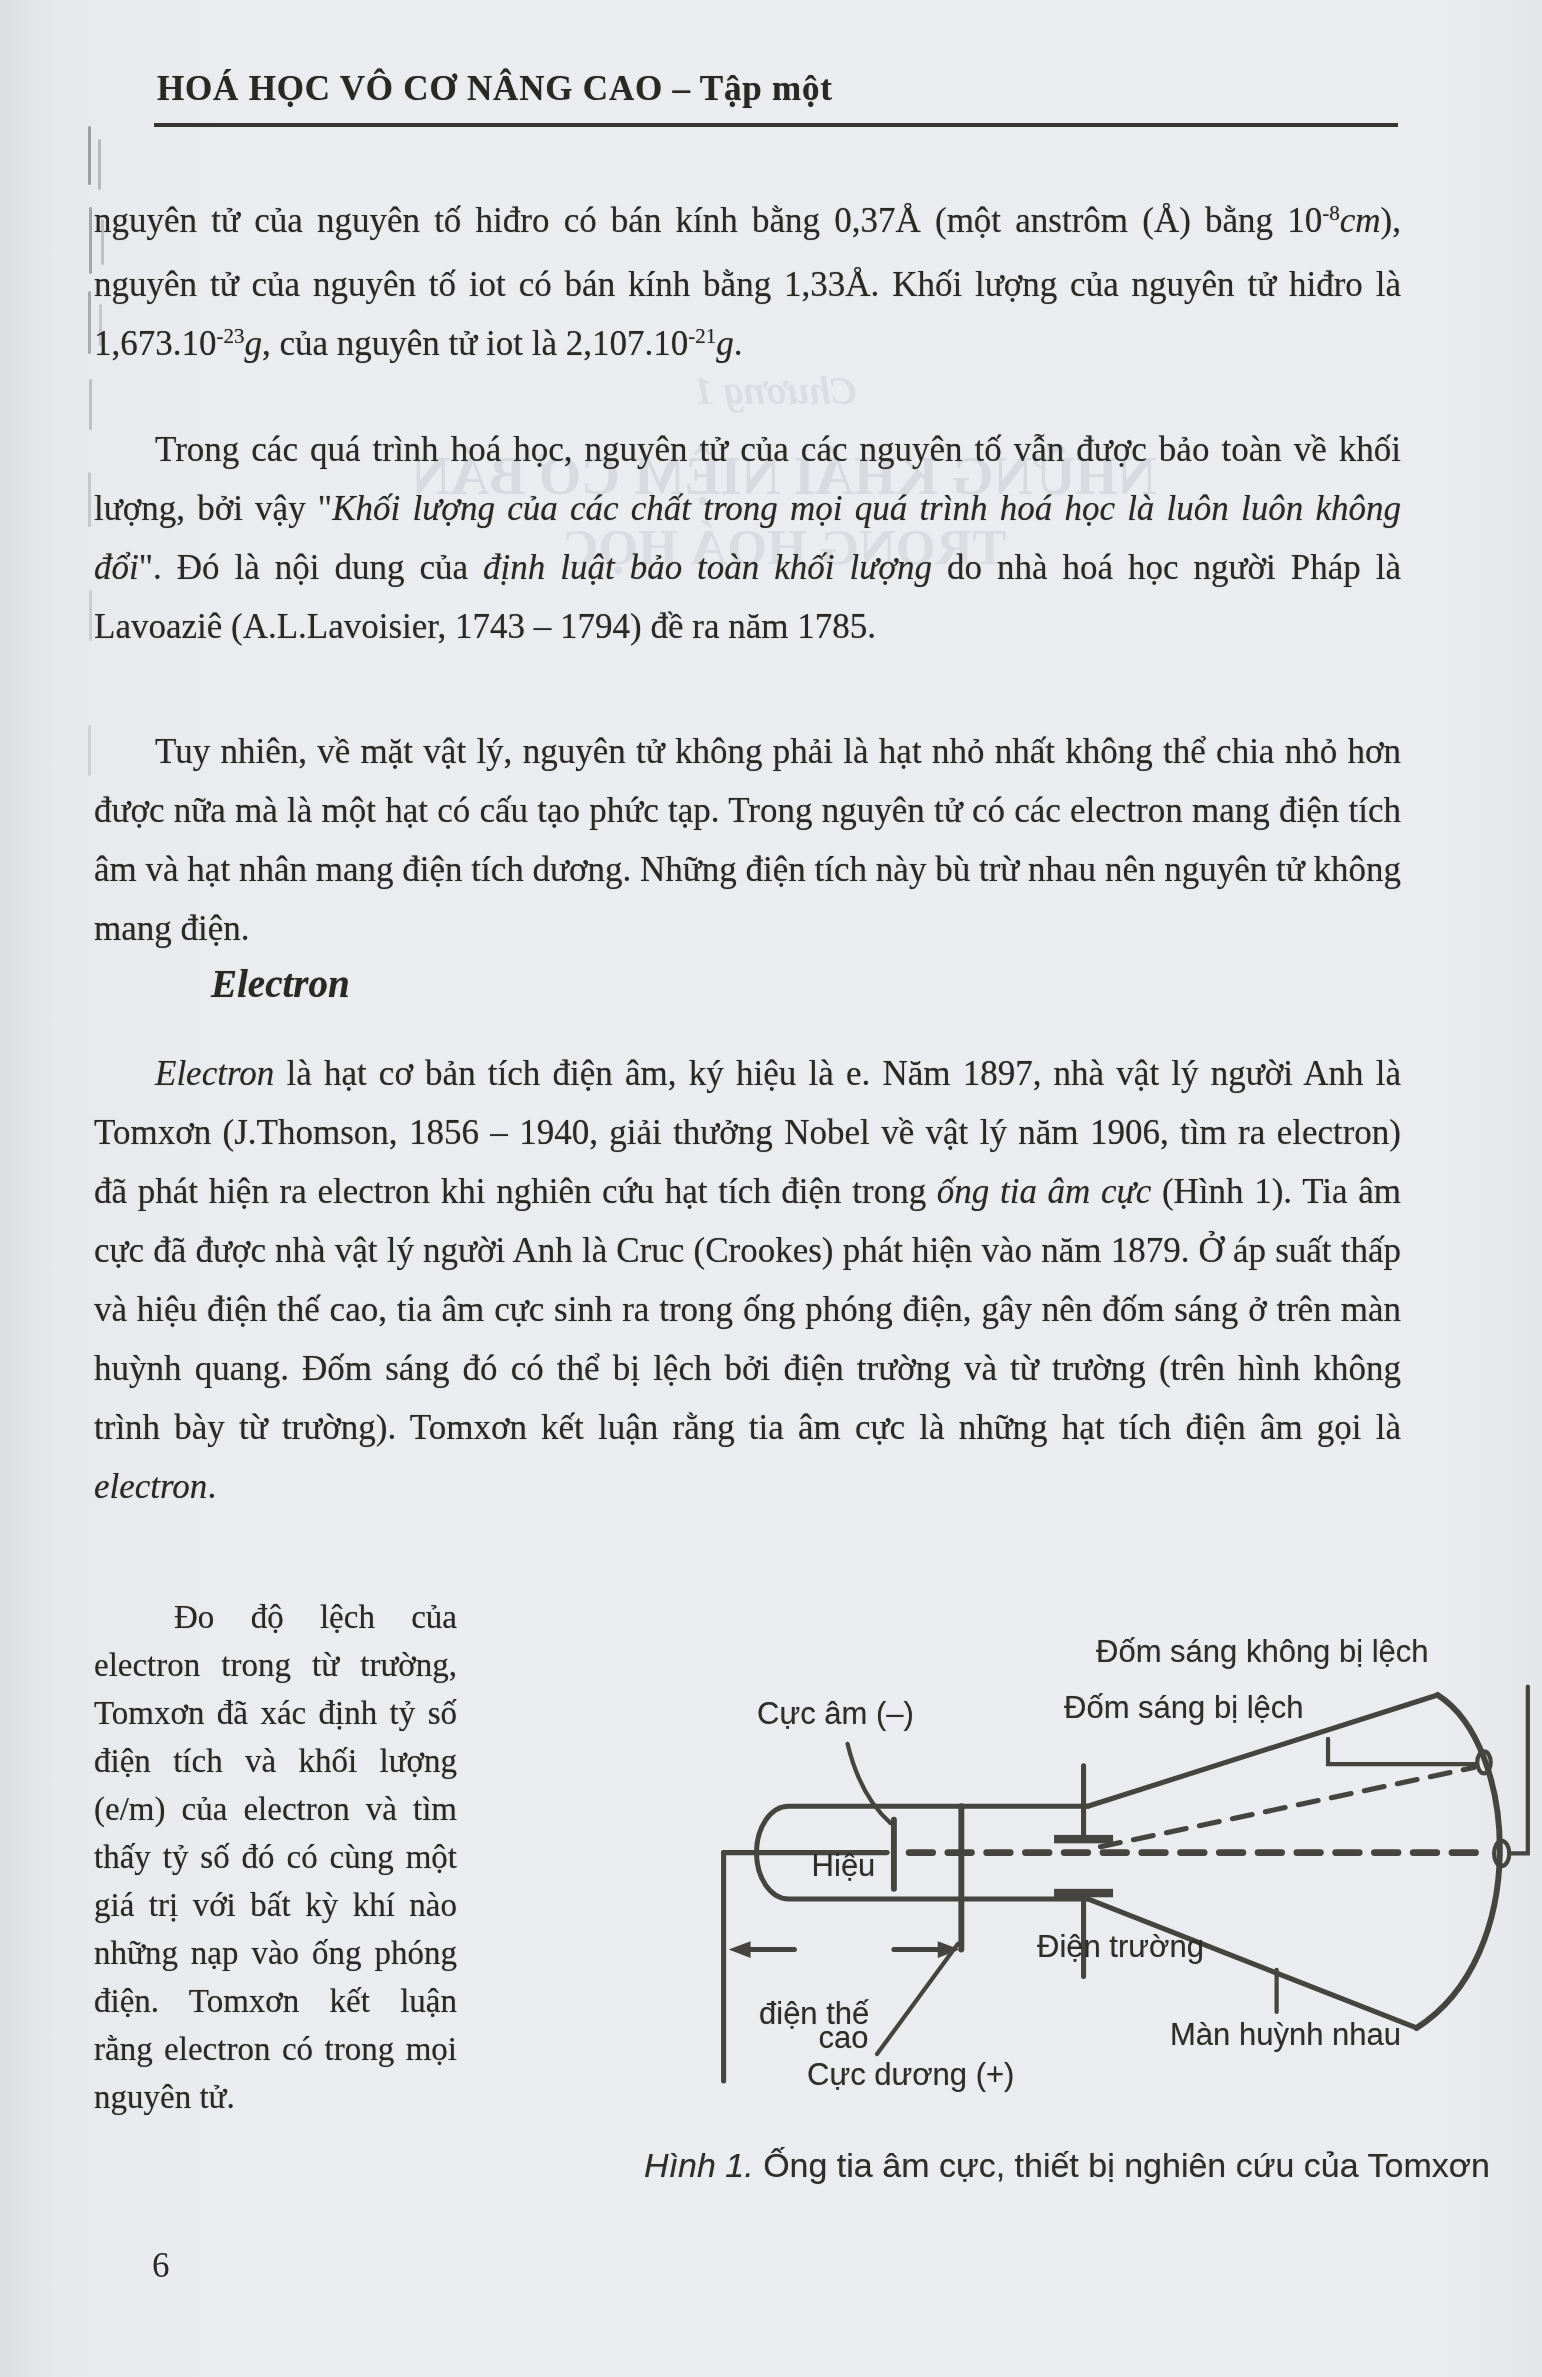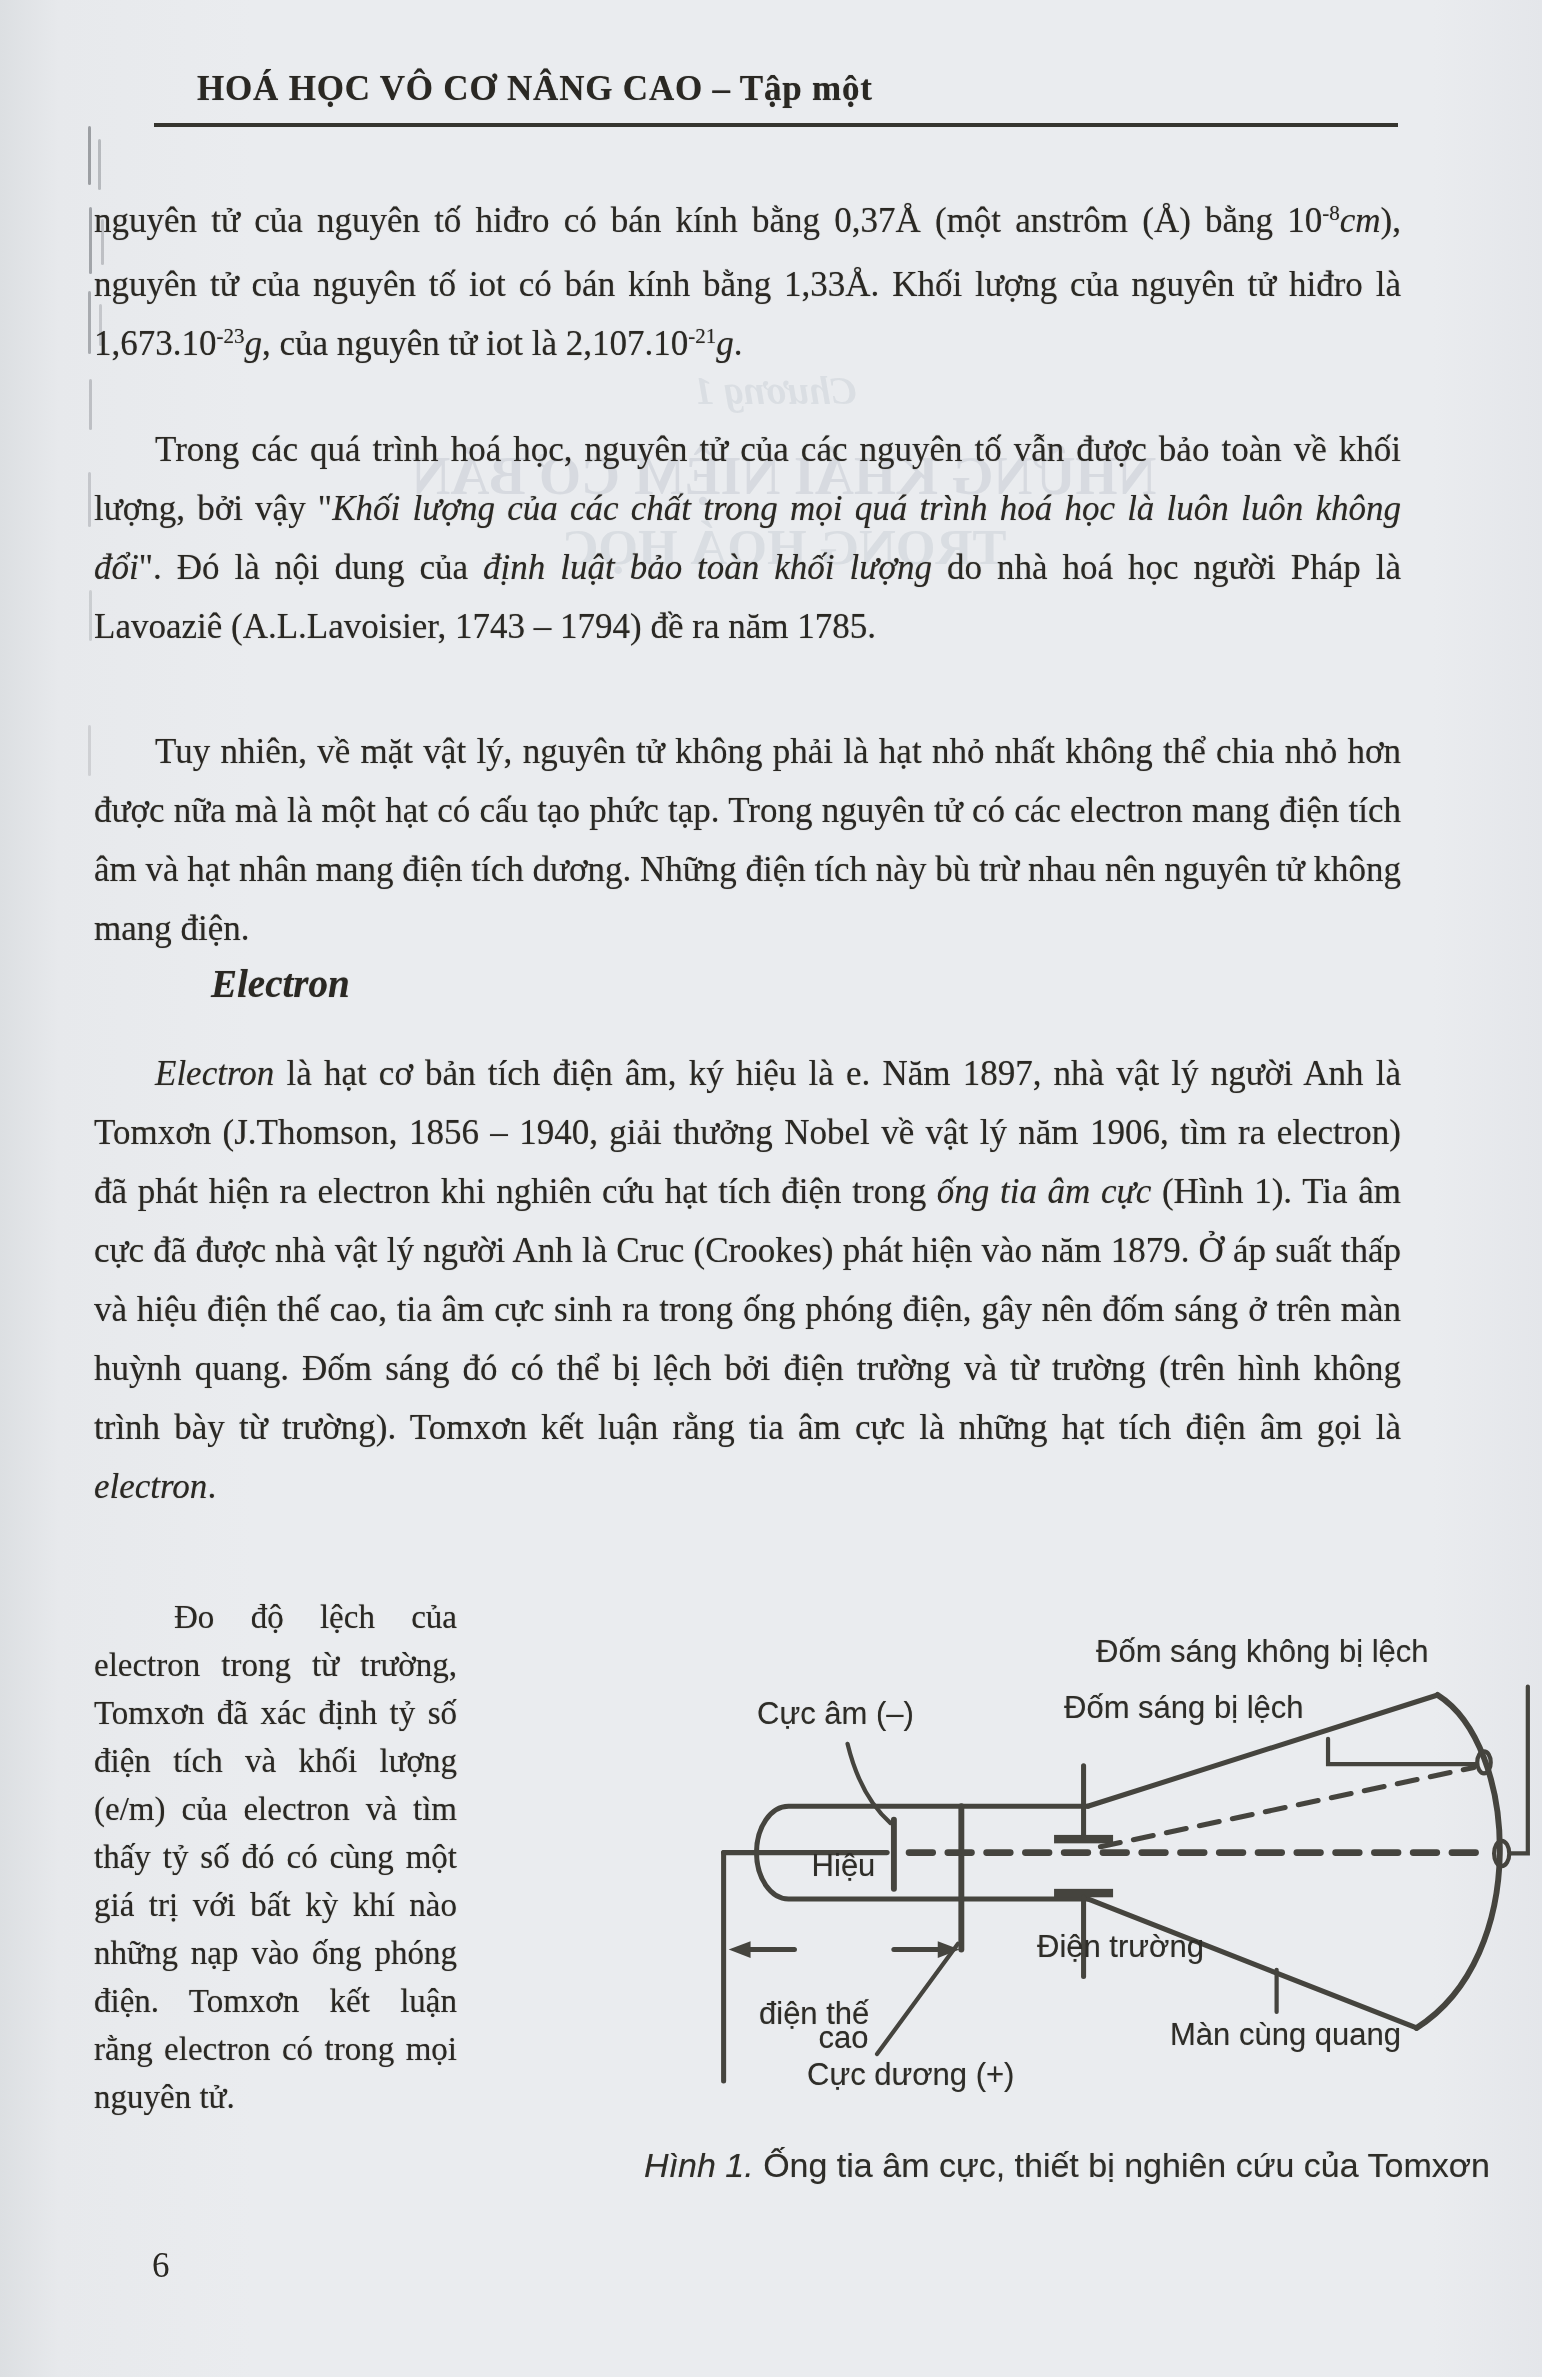--- a/index.html
+++ b/index.html
@@ -25,21 +25,20 @@
   .ghost.g1{top:445px;left:278px;width:1012px;font-size:54px;text-align:center;}
   .ghost.g2{top:518px;left:278px;width:1012px;font-size:51px;text-align:center;color:rgba(105,120,140,0.13);}
   .ghost.g3{top:368px;left:607px;width:337px;font-size:39px;font-style:italic;text-align:center;color:rgba(105,120,140,0.12);}
   
   .mark{position:absolute;width:3.4px;background:#5c6066;border-radius:1.7px;}
   
   .running-head{
     position:absolute;left:157px;top:69px;
     font-size:35px;font-weight:bold;letter-spacing:0.8px;
     text-shadow:0 0 0.8px rgba(40,38,33,.55);
-    margin-left:40px;
   }
   .head-rule{position:absolute;left:154px;top:123px;width:1244px;height:4.2px;background:#36352f;}
   
   .para{
     position:absolute;left:94px;width:1307px;
     font-size:35px;line-height:59px;text-align:justify;
     text-shadow:0 0 1px rgba(40,38,33,.5);
   }
   .p1{top:191px;}
   .p2{top:420px;text-indent:61px;}
@@ -159,21 +158,21 @@
     </g>
   </svg>
 
   <div class="flabel lbl-undeflected">Đốm sáng không bị lệch</div>
   <div class="flabel lbl-deflected">Đốm sáng bị lệch</div>
   <div class="flabel lbl-cathode">Cực âm (–)</div>
   <div class="flabel lbl-hv1">Hiệu</div>
   <div class="flabel lbl-hv2">điện thế</div>
   <div class="flabel lbl-hv3">cao</div>
   <div class="flabel lbl-field">Điện trường</div>
-  <div class="flabel lbl-screen">Màn cùng quang</div>
+  <div class="flabel lbl-screen">Màn huỳnh nhau</div>
   <div class="flabel lbl-anode">Cực dương (+)</div>
 
   <div class="fig-caption">
     <span class="it">Hình 1.</span><span> Ống tia âm cực, thiết bị nghiên cứu của Tomxơn</span>
   </div>
 
   <div class="pagenum">6</div>
 </div>
 
 

